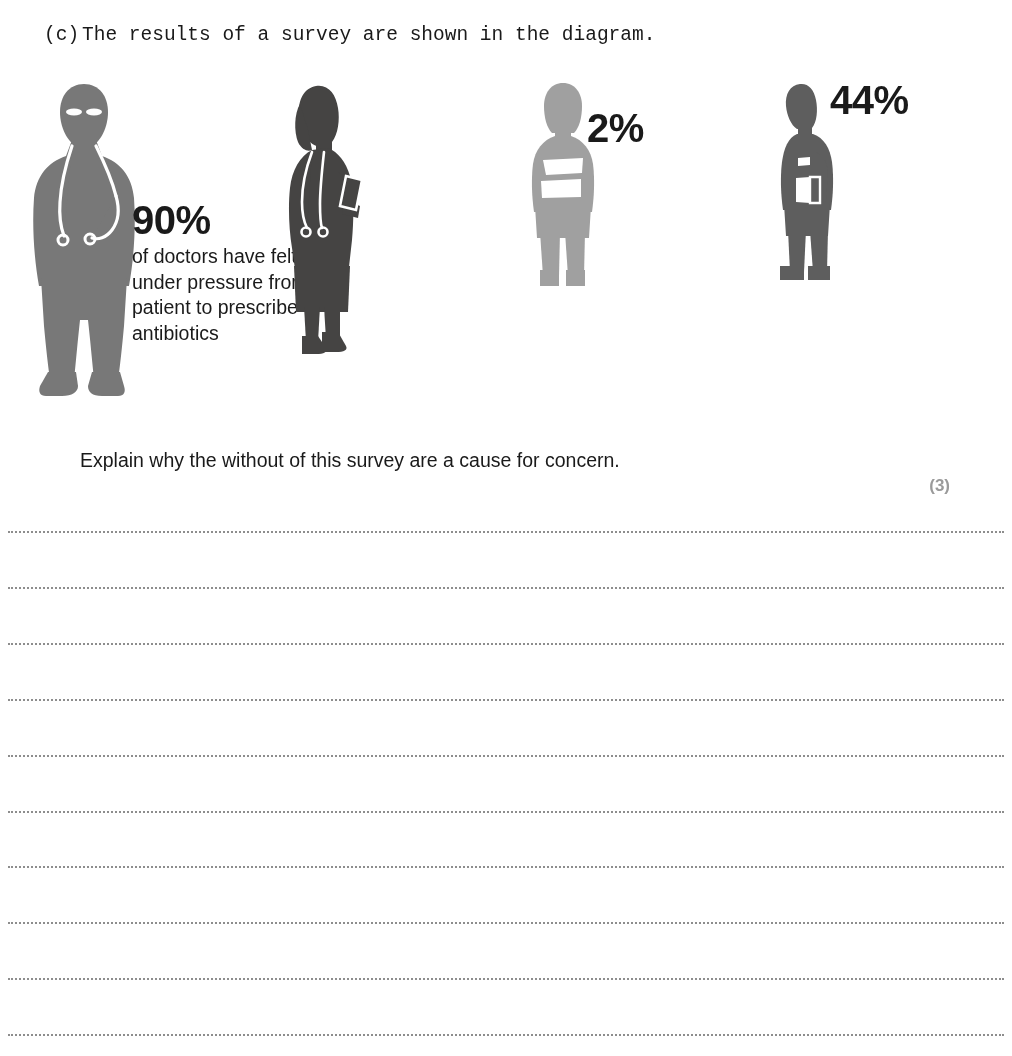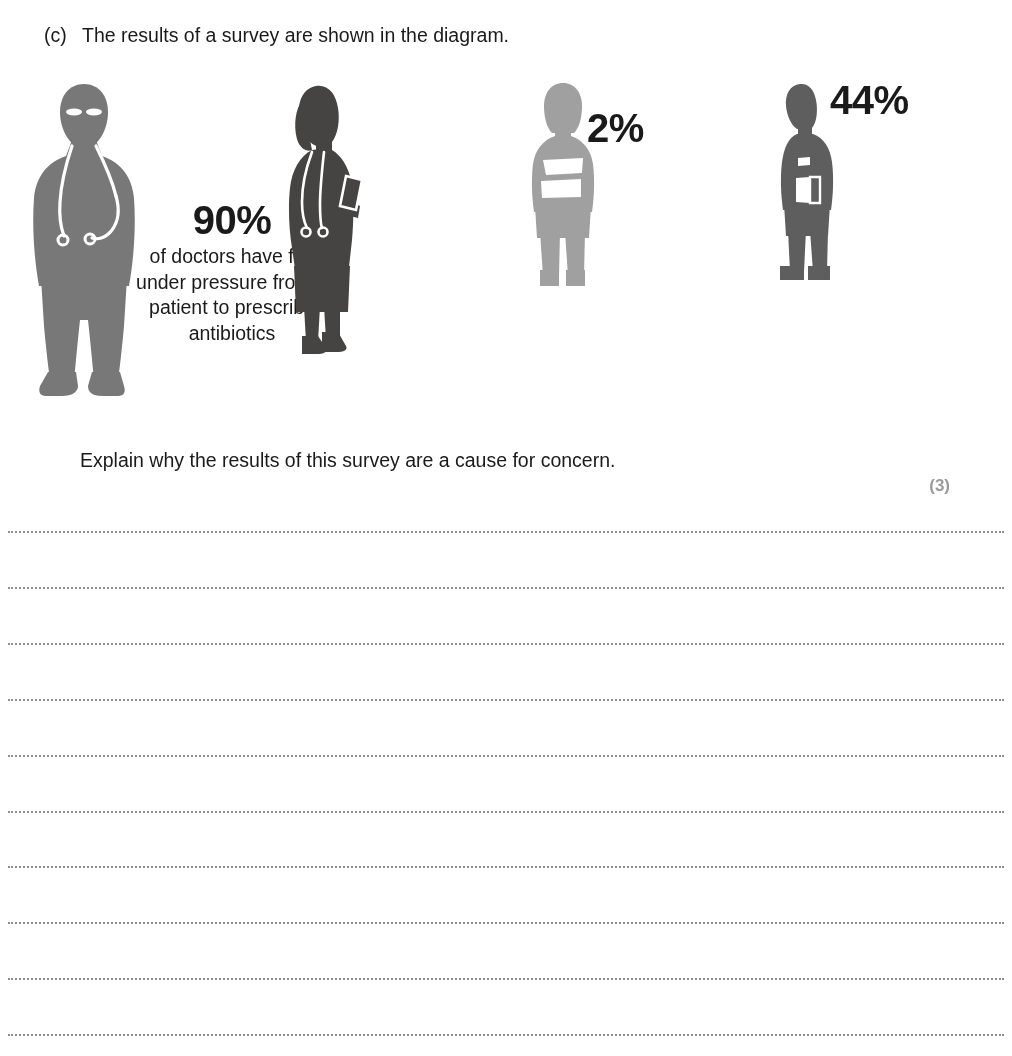--- a/index.html
+++ b/index.html
@@ -19,20 +19,21 @@
   }
 
   
   .stem {
     position: absolute;
     left: 44px;
     top: 22px;
     font-size: 19.5px;
     line-height: 26px;
     white-space: nowrap;
+    font-family: Liberation Mono, monospace;
   }
   .stem .label {
     display: inline-block;
     width: 38px;
   }
 
   
   .infographic {
     position: absolute;
     left: 0;
@@ -71,21 +72,21 @@
     font-weight: bold;
     letter-spacing: -0.5px;
     margin-bottom: 2px;
   }
   .stat-caption {
     display: block;
   }
 
   
   #block-0 { left: 28px; }
-  #block-0 .stat-text { left: 104px; top: 118px; width: 200px; text-align: center; }
+  #block-0 .stat-text { left: 104px; top: 118px; width: 200px; }
   #block-1 { left: 282px; }
   #block-1 .stat-text { left: 70px; top: 68px; width: 175px; }
   #block-2 { left: 527px; }
   #block-2 .stat-text { left: 60px; top: 26px; width: 185px; }
   #block-3 { left: 770px; }
   #block-3 .stat-text { left: 60px; top: -2px; width: 180px; }
 
   
   .instruction {
     position: absolute;
@@ -280,21 +281,21 @@
         </svg>
       </div>
       <div class="stat-text">
         <span class="stat-pct">44%</span>
       </div>
     </div>
   </div>
 
 </div>
 
-<div class="instruction">Explain why the results of this survey are a cause for concern.</div>
+<div class="instruction">Explain why the without of this survey are a cause for concern.</div>
 <div class="marks">(3)</div>
 
 <div class="answer-lines">
     <div class="answer-line" style="top: 0px; border-top-color: rgb(141, 141, 141);"></div>
     <div class="answer-line" style="top: 55.9px; border-top-color: rgb(141, 141, 141);"></div>
     <div class="answer-line" style="top: 111.8px; border-top-color: rgb(141, 141, 141);"></div>
     <div class="answer-line" style="top: 167.7px; border-top-color: rgb(141, 141, 141);"></div>
     <div class="answer-line" style="top: 223.6px; border-top-color: rgb(141, 141, 141);"></div>
     <div class="answer-line" style="top: 279.5px; border-top-color: rgb(141, 141, 141);"></div>
     <div class="answer-line" style="top: 335.4px; border-top-color: rgb(141, 141, 141);"></div>

